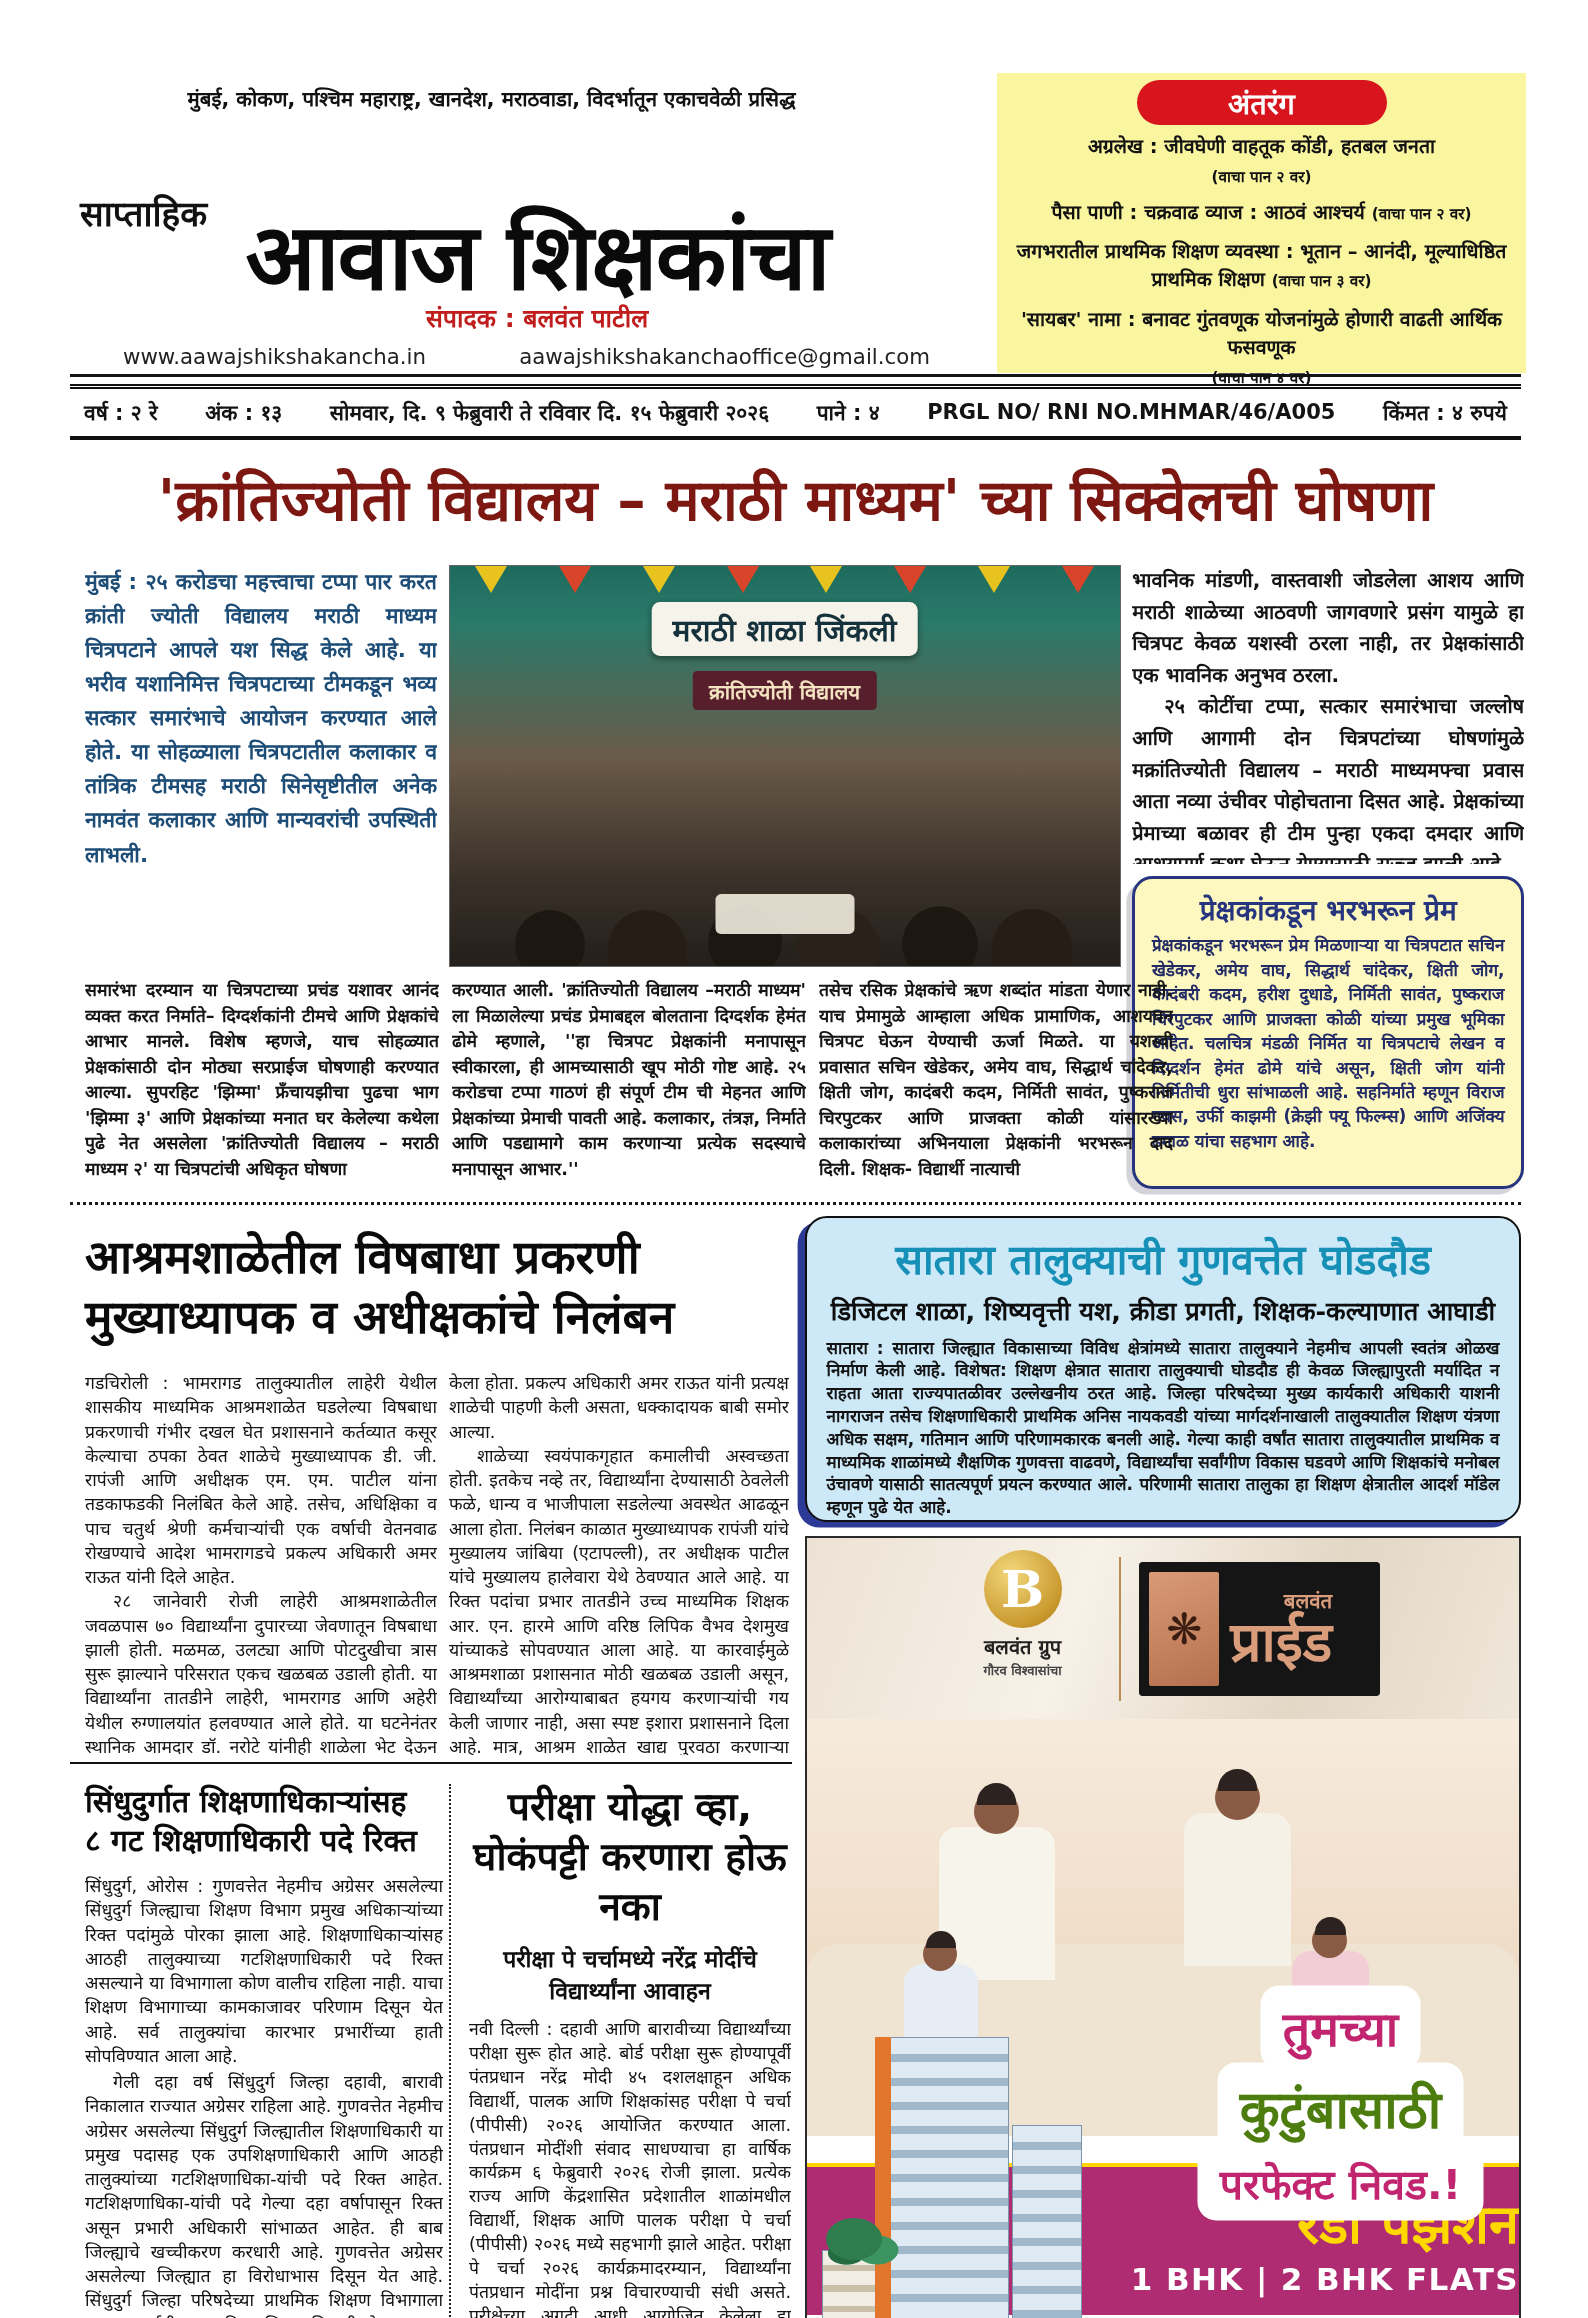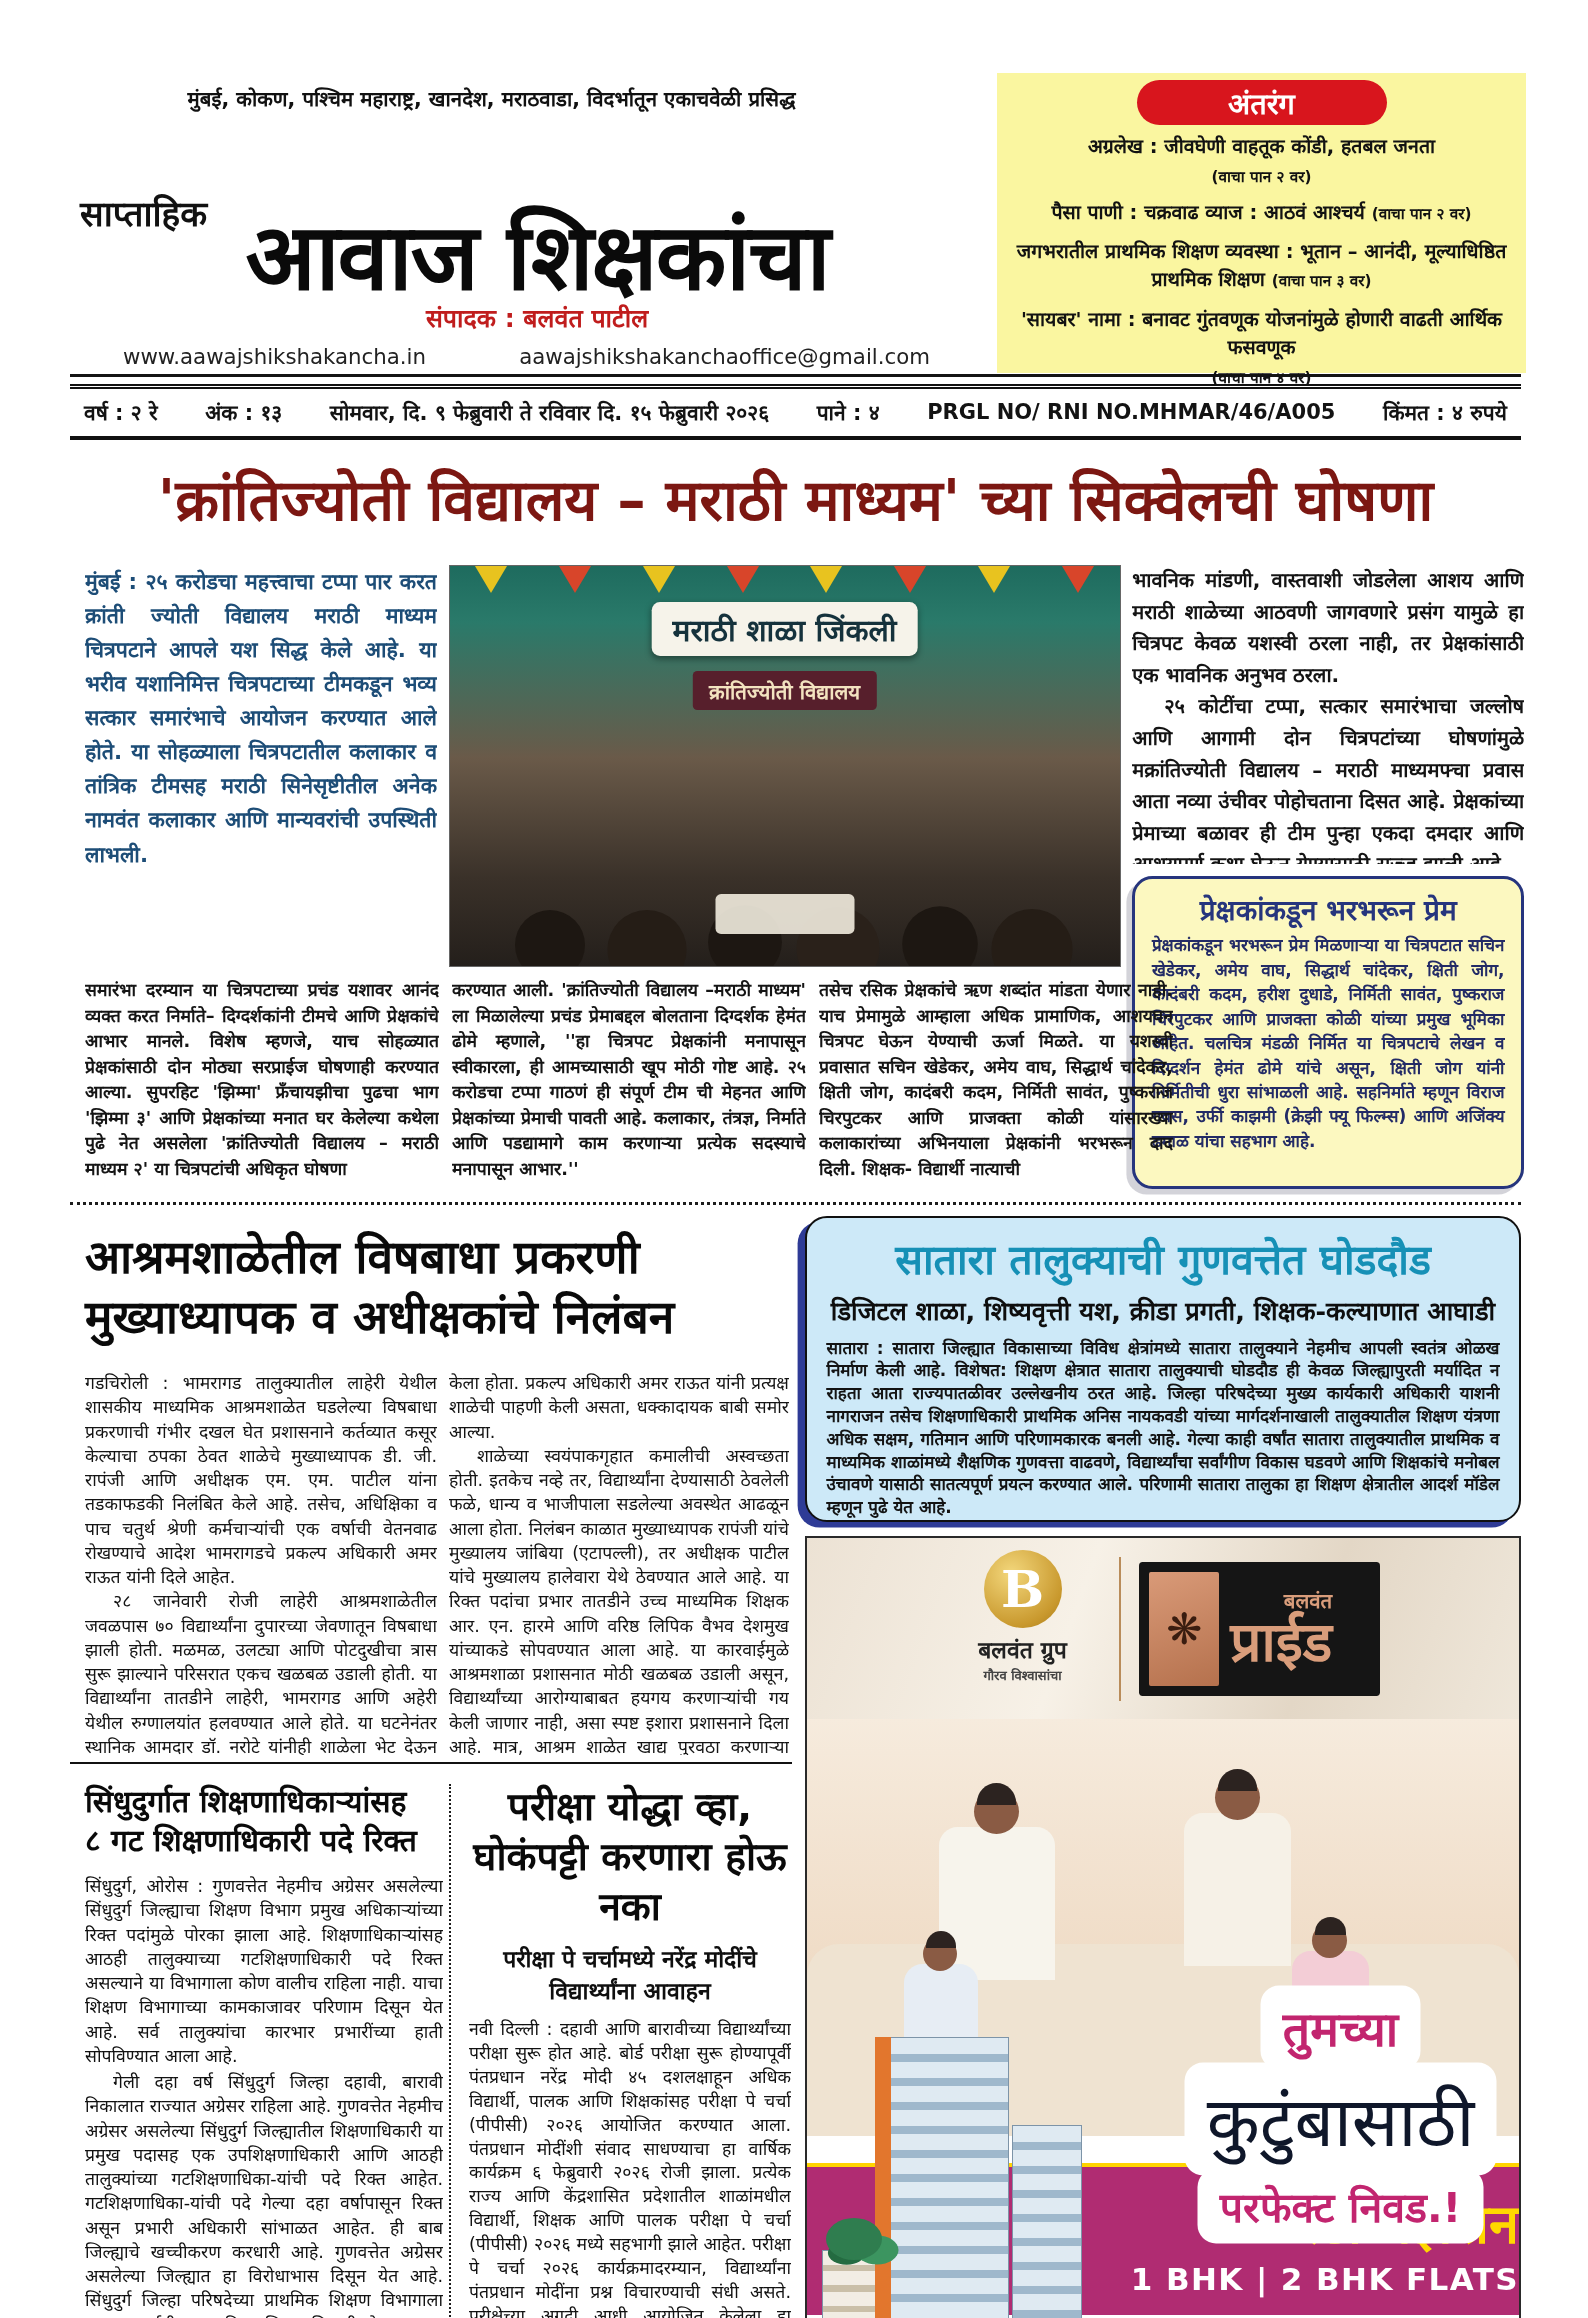--- a/index.html
+++ b/index.html
@@ -117,21 +117,21 @@
   
   .ad { position:absolute; left:805px; top:1536px; width:716px; height:918px;
     border:2.3px solid #2a2a2a; border-bottom-width:7.4px; overflow:hidden; background:#fff; }
   .ad-room { position:absolute; left:0; top:0; width:100%; height:181px;
     background:linear-gradient(110deg,#ece2d4 0%,#f7f1e7 38%,#e3d7c6 70%,#efe7da 100%); }
   .group-logo { position:absolute; left:139px; top:12px; width:153px; text-align:center; }
   .group-logo .b-circle { width:78px; height:78px; margin:0 auto; border-radius:50%;
     background:radial-gradient(circle at 35% 30%,#f3d77c,#c9992e 70%,#a87a18);
     color:#fff; font-size:51px; font-weight:800; display:flex; align-items:center;
     justify-content:center; font-family:"DejaVu Serif","Liberation Serif",serif; }
-  .group-logo .gname { margin-top:4.6px; font-size:23px; font-weight:800; color:#222; }
+  .group-logo .gname { margin-top:4.6px; font-size:20px; font-weight:800; color:#222; }
   .group-logo .gtag { margin-top:1.9px; font-size:13px; font-weight:600; color:#444; }
   .logo-divider { position:absolute; left:312px; top:18.5px; height:144px; width:1.9px; background:#b98c5a; }
   .pride-logo { position:absolute; left:332px; top:24px; width:241px; height:134px; background:#151515;
     border-radius:3.7px; display:flex; align-items:center; padding:10.2px; gap:11px; }
   .pride-rosette { width:70px; height:114px; background:linear-gradient(160deg,#d99a78,#b5714d);
     border-radius:1.9px; display:flex; align-items:center; justify-content:center;
     color:#3a1d10; font-size:43px; }
   .pride-text .pl1 { font-size:20.4px; font-weight:700; color:#d99d7b; text-align:right; }
   .pride-text .pl2 { font-size:55px; font-weight:800; color:#d99d7b; line-height:1.05; }
 
@@ -148,21 +148,21 @@
   .mom   { left:408px; top:56px; } .mom .torso { width:107px; height:153px; background:#f6f1e7; margin-left:-31px; }
   .boy   { left:116px; top:218px; } .boy .head { width:34px; height:34px; } .boy .head::before { width:30px; height:16.7px; }
   .boy .torso { width:74px; height:97px; background:#e7edf4; margin-left:-19.5px; }
   .girl  { left:505px; top:204px; } .girl .head { width:35px; height:35px; } .girl .head::before { width:31px; height:17.6px; }
   .girl .torso { width:77px; height:100px; background:#f3cdd6; margin-left:-20.4px; }
 
   .sticker { position:absolute; right:16px; top:454px; width:325px; text-align:center; z-index:5; }
   .sticker span { display:inline-block; background:#fff; border-radius:12px; padding:2.8px 16px;
     box-shadow:0 0 0 6.5px #ffffff; margin-bottom:6.5px; }
   .stk1 { font-size:48px; font-weight:800; color:#c2256f; }
-  .stk2 { font-size:69px; font-weight:400; color:#0f172a; }
+  .stk2 { font-size:52px; font-weight:700; color:#4d7c0f; }
   .stk3 { font-size:41px;  font-weight:800; color:#c2256f; }
 
   .band { position:absolute; left:0; top:625px; width:100%; height:152px; background:#b02c72;
     border-top:4.6px solid #ffd400; z-index:2; }
   .band-inner { margin-left:288px; height:100%; display:flex; flex-direction:column;
     align-items:flex-end; justify-content:center; }
   .possession { font-size:54px; font-weight:800; color:#ffd800; }
   .flats { font-size:31px; font-weight:800; color:#ffffff; letter-spacing:1.4px; margin-top:2.8px; }
 
   .building { position:absolute; left:6.5px; top:480px; width:278px; height:371px; z-index:4; }

